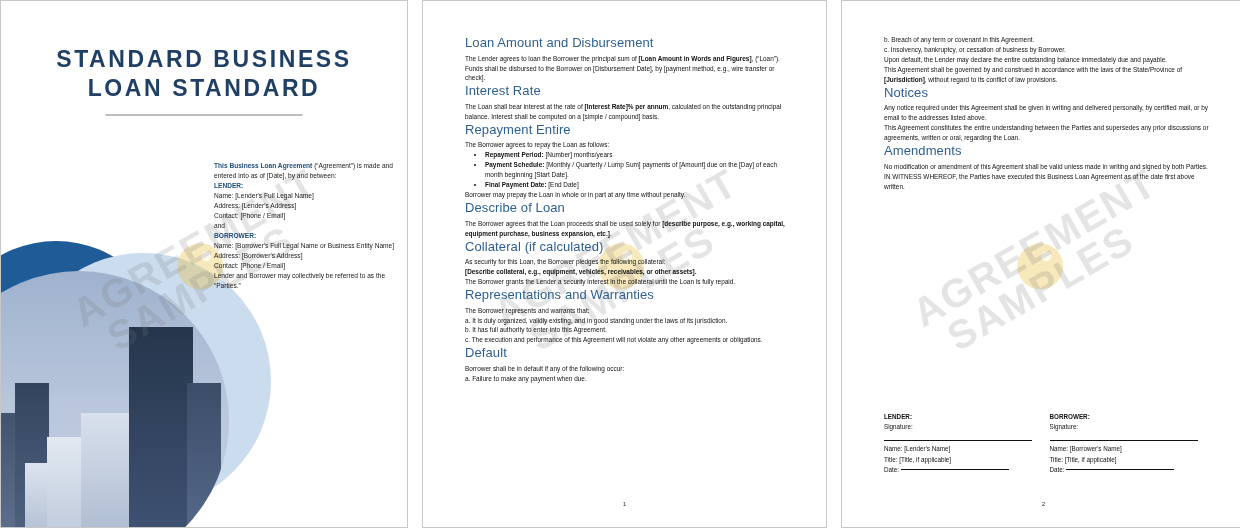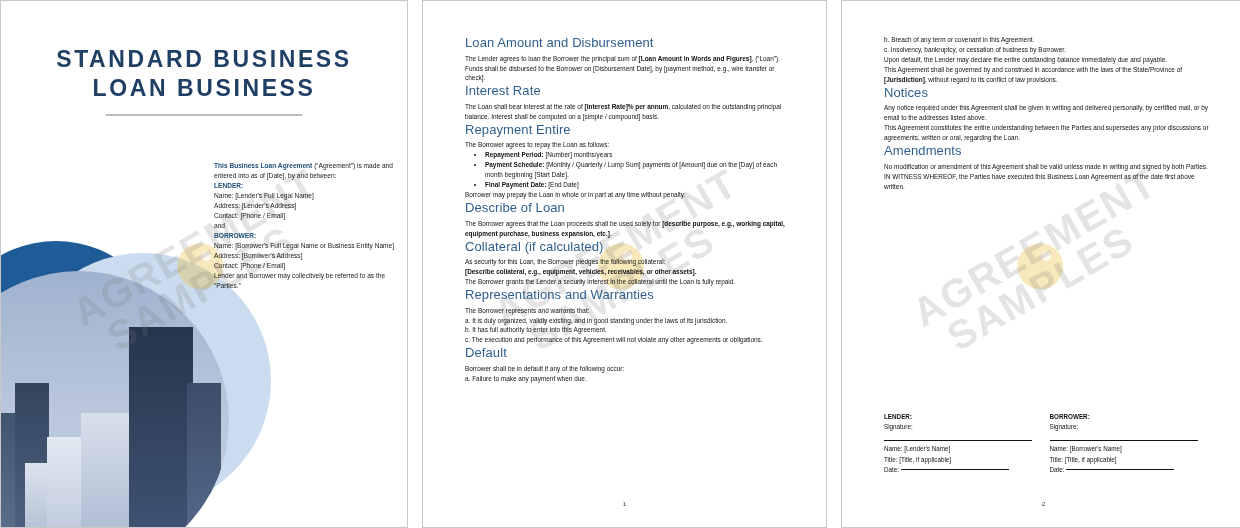--- a/index.html
+++ b/index.html
@@ -215,21 +215,21 @@
   <div class="page page-1">
 
     <div class="watermark">
       <div class="wm-dot"></div>
       <div class="wm-line1">AGREEMENT</div>
       <div class="wm-line2">SAMPLES</div>
     </div>
 
     <div class="cover-title">
       <span class="ln">STANDARD  BUSINESS</span>
-      <span class="ln">LOAN  BUSINESS</span>
+      <span class="ln">LOAN  STANDARD</span>
     </div>
     <div class="cover-rule"></div>
 
     <div class="circle-dark"></div>
     <div class="circle-light"></div>
 
     <div class="photo-circle">
       <div class="sky"></div>
       <div class="bwrap">
 

